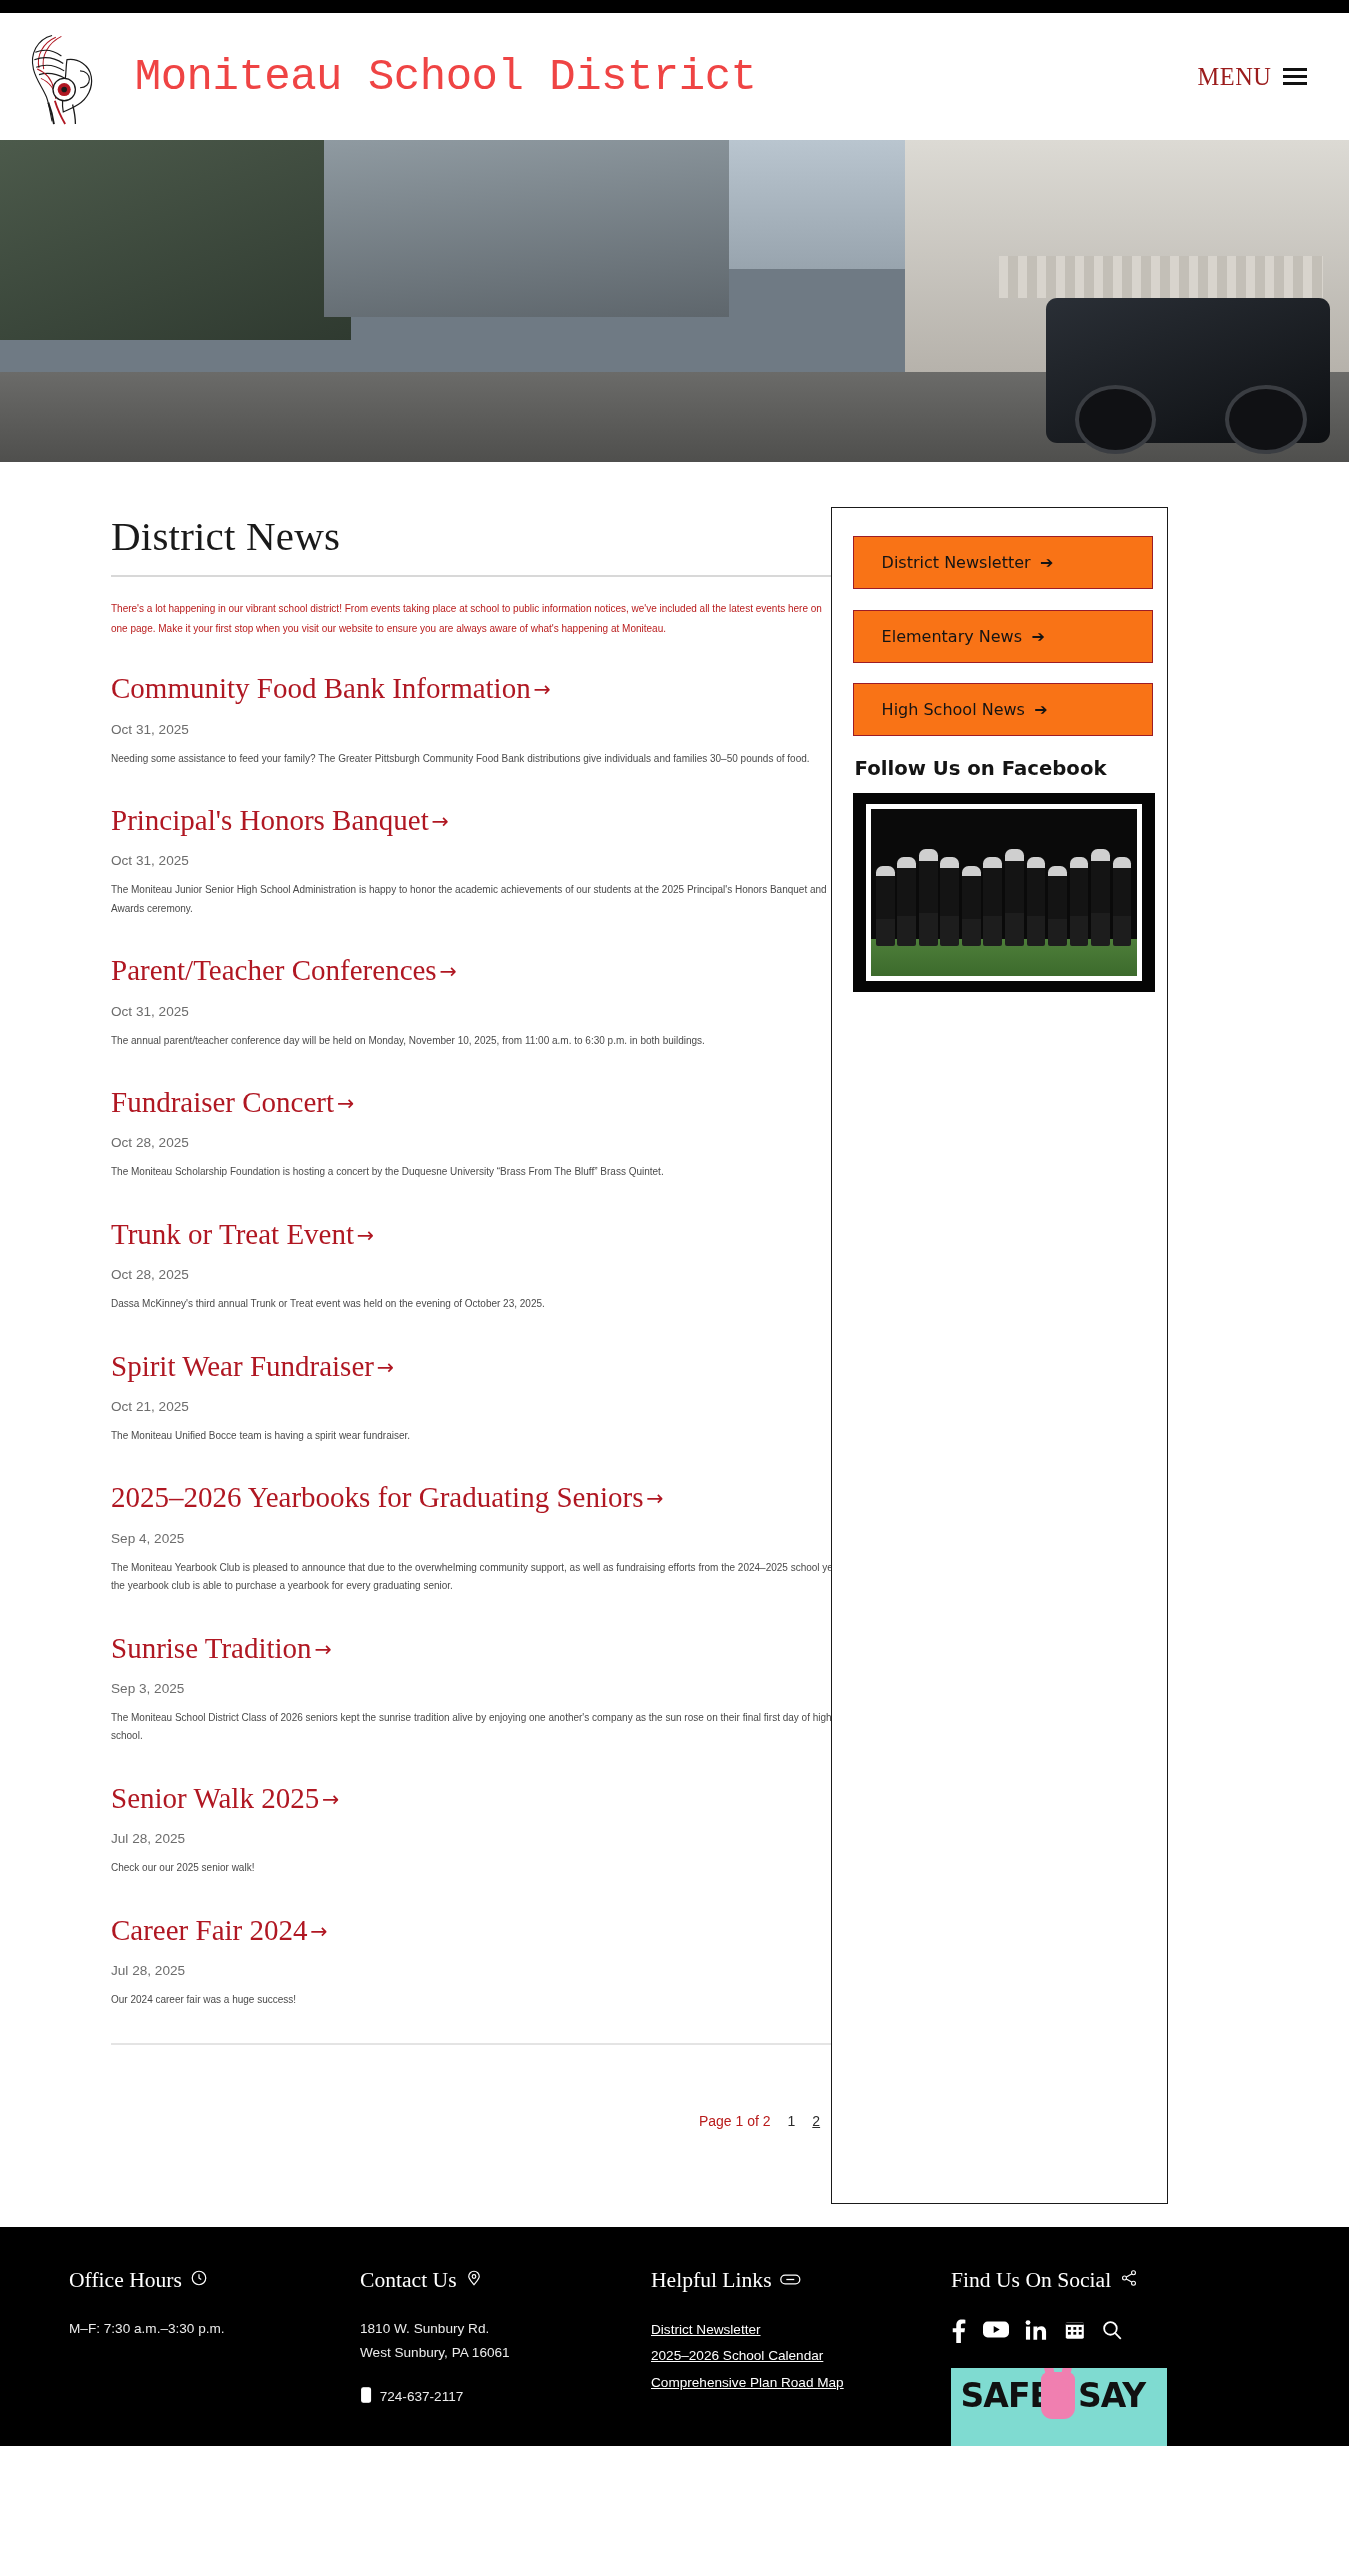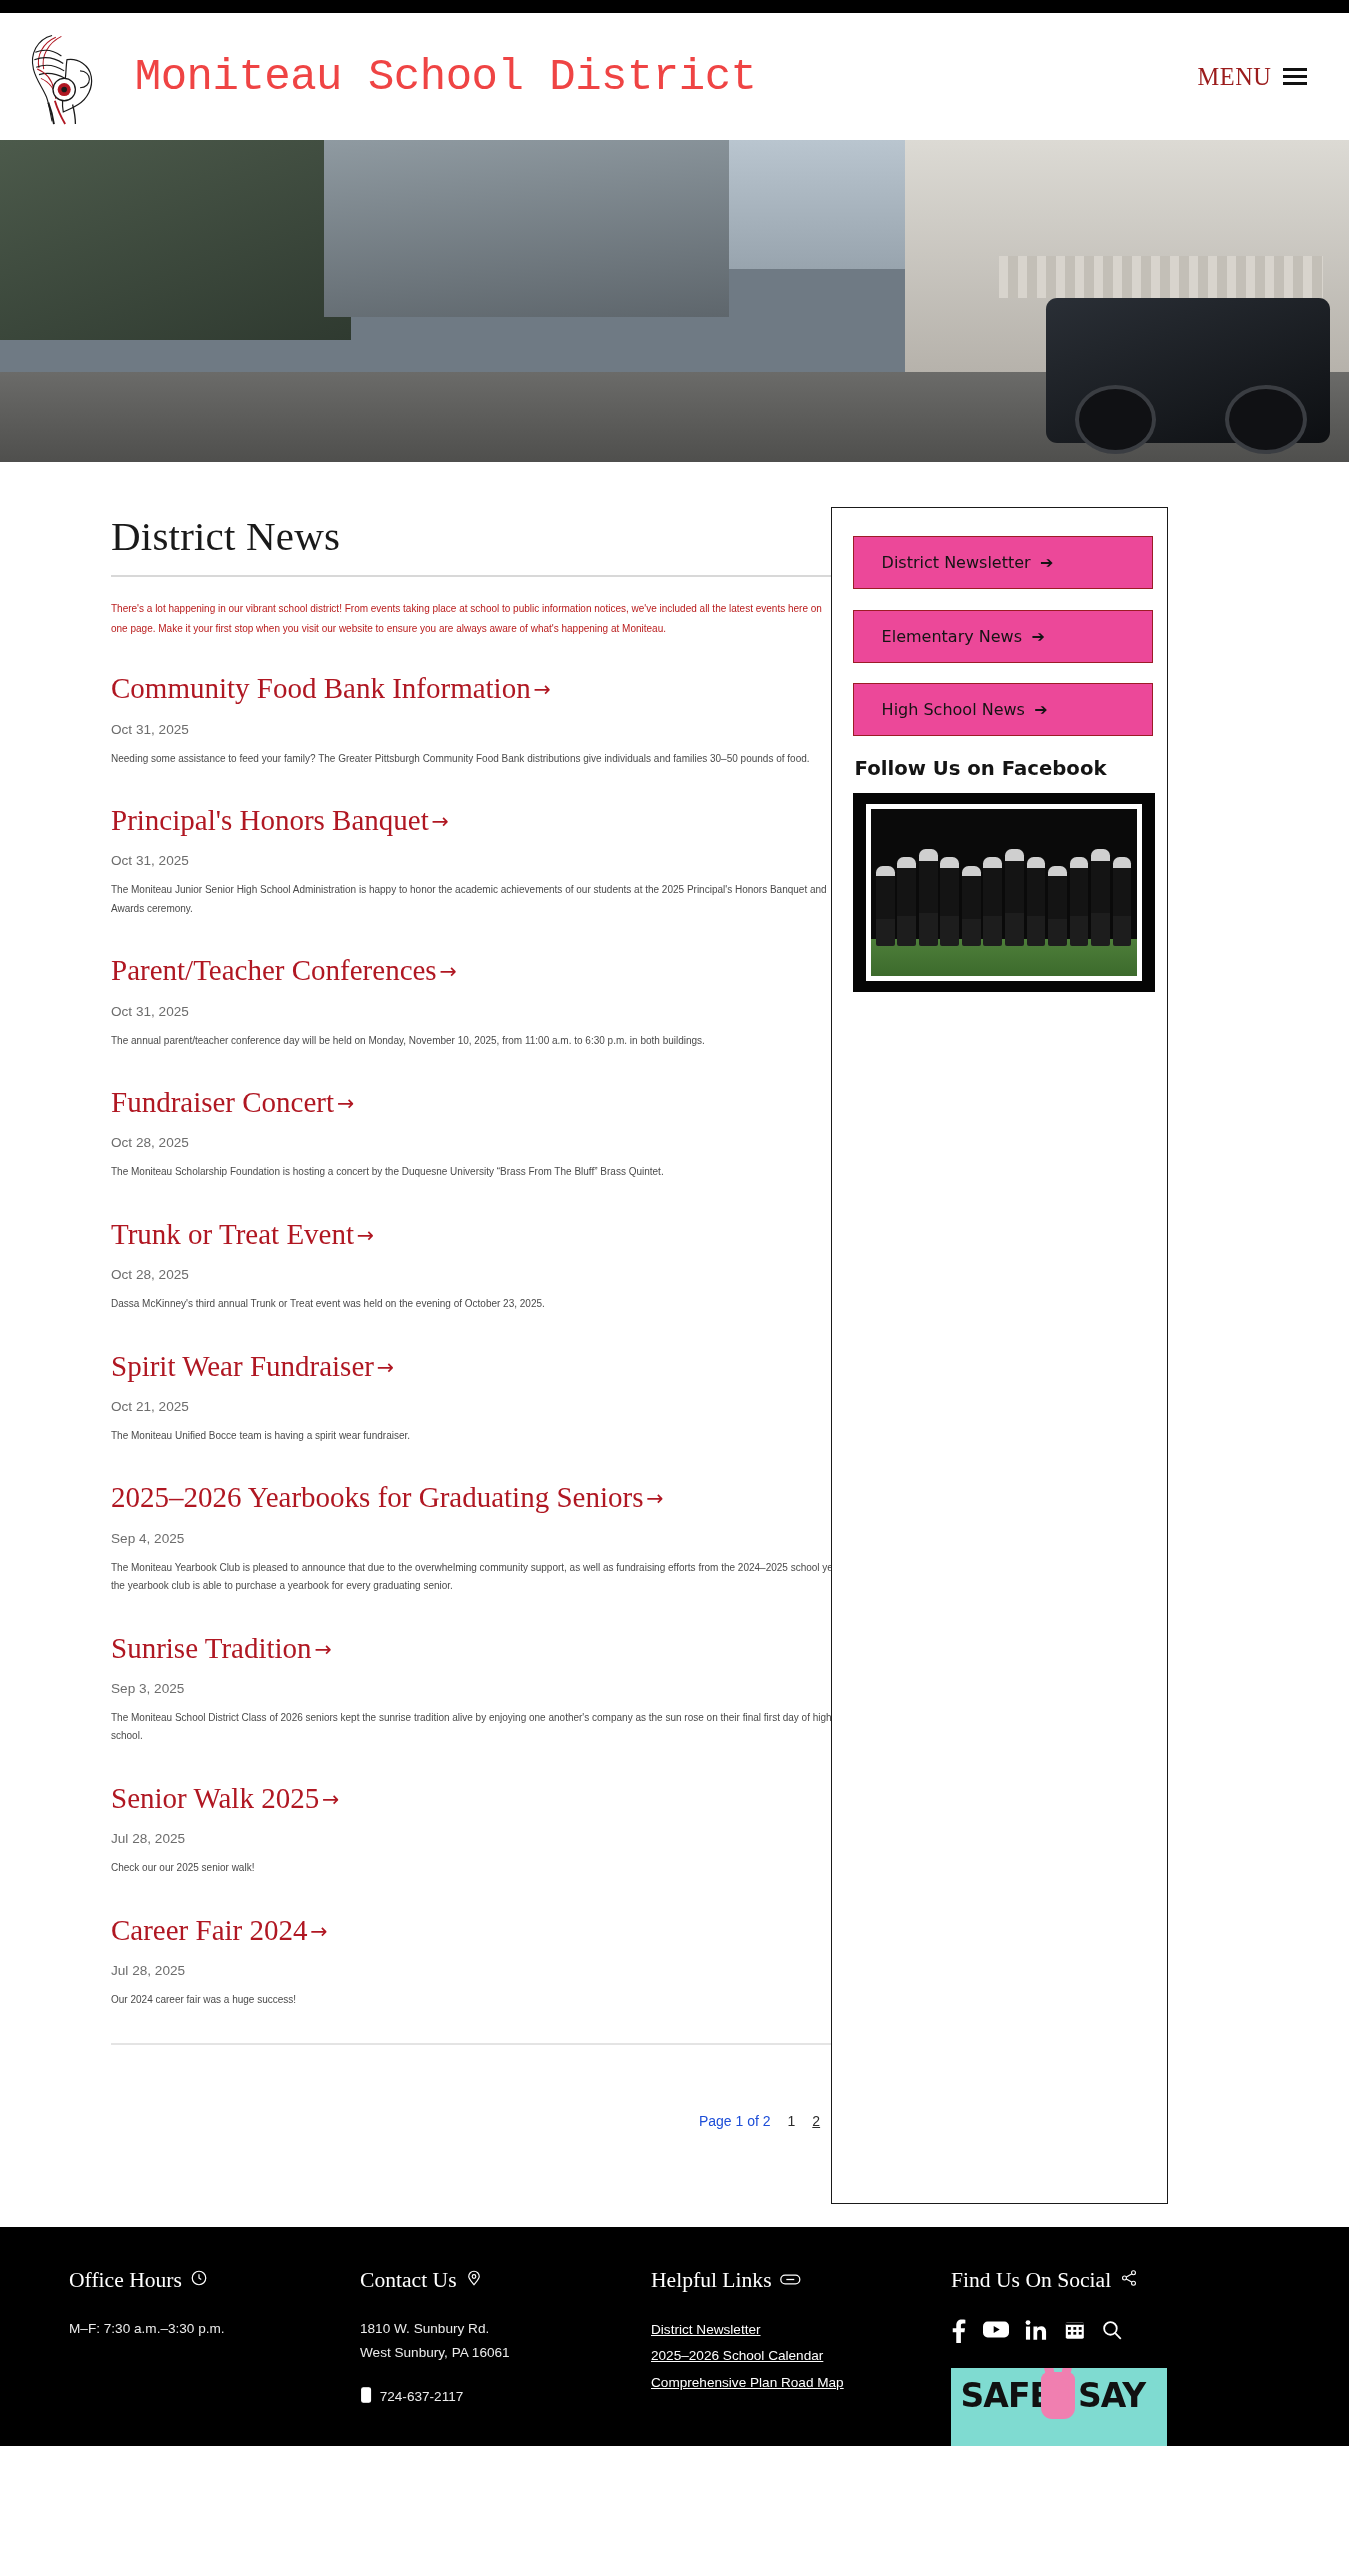--- a/index.html
+++ b/index.html
@@ -218,41 +218,41 @@
   .pager {
     width: 735px;
     display: flex;
     justify-content: flex-end;
     align-items: baseline;
     gap: 17px;
     padding: 24.4px 0 43px;
     font-size: 14px;
     color: #4a4a4a;
   }
-  .pager .pg-label { color:#1d4ed8;margin-top:43px; }
+  .pager .pg-label { color:#b91c1c;margin-top:43px; }
   .pager .pg-cur { color:#2b2b2b; }
   .pager .pg-link {
     color:#2b2b2b; text-decoration: underline; cursor:pointer;
   }
   .pager .pg-next {
     color:#2b2b2b; text-decoration: underline; cursor:pointer; font-size:16px;
   }
 
   
   .sidebar-box {
     border: 1.5px solid #1a1a1a;
     background: #ffffff;
     padding: 28px 20.6px 24.4px;
     min-height: 1697px;
   }
   .side-btn {
     display: block;
     width: 300px;
     border: 1.9px solid #9c1c26;
-    background: #ec4899;
+    background: #f97316;
     padding: 16px 0 16px 28px;
     margin-bottom: 20.6px;
     font-family: "DejaVu Sans", sans-serif;
     font-size: 16px;
     color: #141414;
     cursor: pointer;
     text-align: left;
   }
   .side-btn .btn-arrow {
     font-weight: 700;

